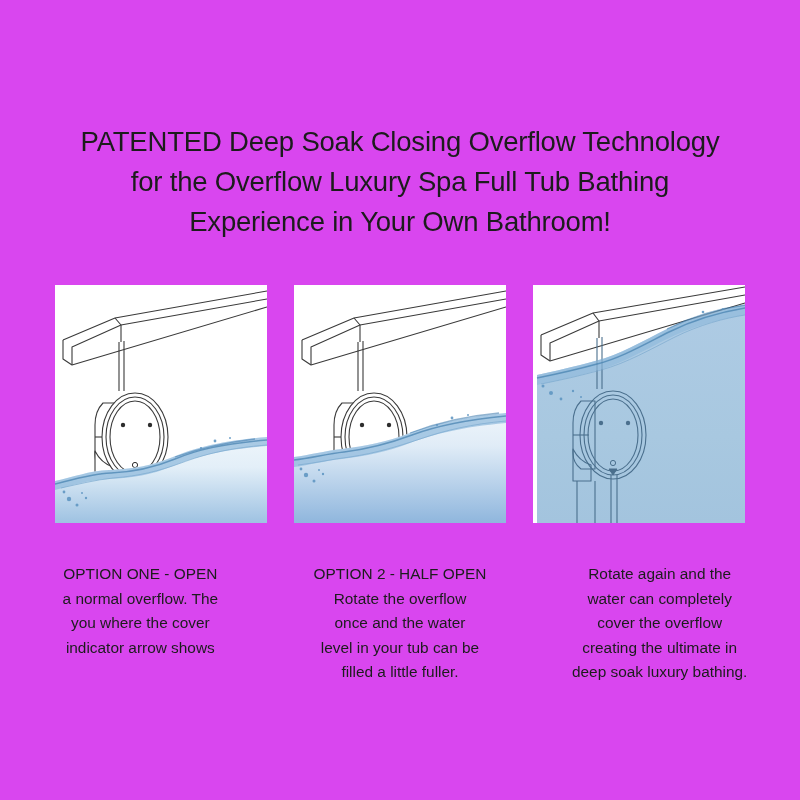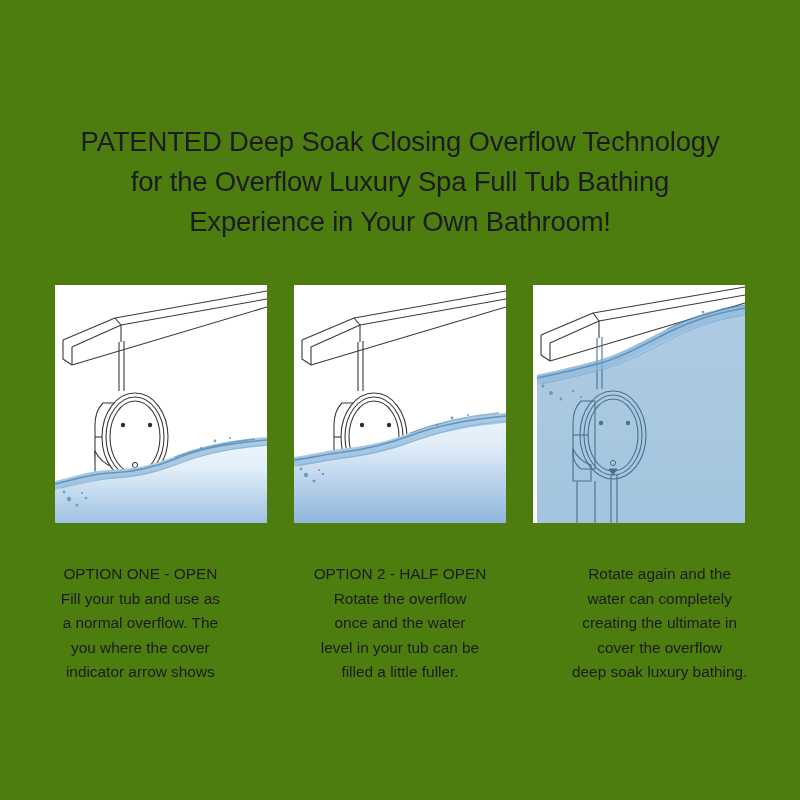--- a/index.html
+++ b/index.html
@@ -12,21 +12,21 @@
     height: 800px;
     font-family: "Liberation Sans", sans-serif;
     color: #1a1a1a;
     overflow: hidden;
     position: relative;
   }
   #page {
     width: 800px;
     height: 800px;
     position: relative;
-    background: #4d7c0f;
+    background: #d946ef;
   }
 
   
   .headline {
     position: absolute;
     left: 0;
     top: 122px;
     width: 800px;
     text-align: center;
     font-size: 27.5px;
@@ -55,21 +55,21 @@
   }
   .panel svg { display: block; }
 
   
   .captions {
     position: absolute;
     left: 30px;
     top: 562px;
     width: 740px;
     display: flex;
-    justify-content: center;
+    justify-content: flex-end;
     gap: 39px;
   }
   .caption {
     width: 240px;
     text-align: center;
     font-size: 15.4px;
     line-height: 24.5px;
     color: #1c1c1c;
   }
   .caption .cap-title {
@@ -323,41 +323,40 @@
         </g>
       </svg>
     </div>
   </div>
 
   <div class="captions">
 
     <div class="caption">
       <span class="cap-title">OPTION ONE - OPEN</span>
       <span class="cap-body">
-        <span class="cl">Fill your tub and use as</span>
         <span class="cl">a normal overflow. The</span>
         <span class="cl">you where the cover</span>
         <span class="cl">indicator arrow shows</span>
       </span>
     </div>
 
     <div class="caption">
       <span class="cap-title">OPTION 2 - HALF OPEN</span>
       <span class="cap-body">
         <span class="cl">Rotate the overflow</span>
         <span class="cl">once and the water</span>
         <span class="cl">level in your tub can be</span>
         <span class="cl">filled a little fuller.</span>
       </span>
     </div>
 
     <div class="caption">
       <span class="cap-body">
         <span class="cl">Rotate again and the</span>
         <span class="cl">water can completely</span>
+        <span class="cl">cover the overflow</span>
         <span class="cl">creating the ultimate in</span>
-        <span class="cl">cover the overflow</span>
         <span class="cl">deep soak luxury bathing.</span>
       </span>
     </div>
   </div>
 
 </div>
 
 </body></html>

